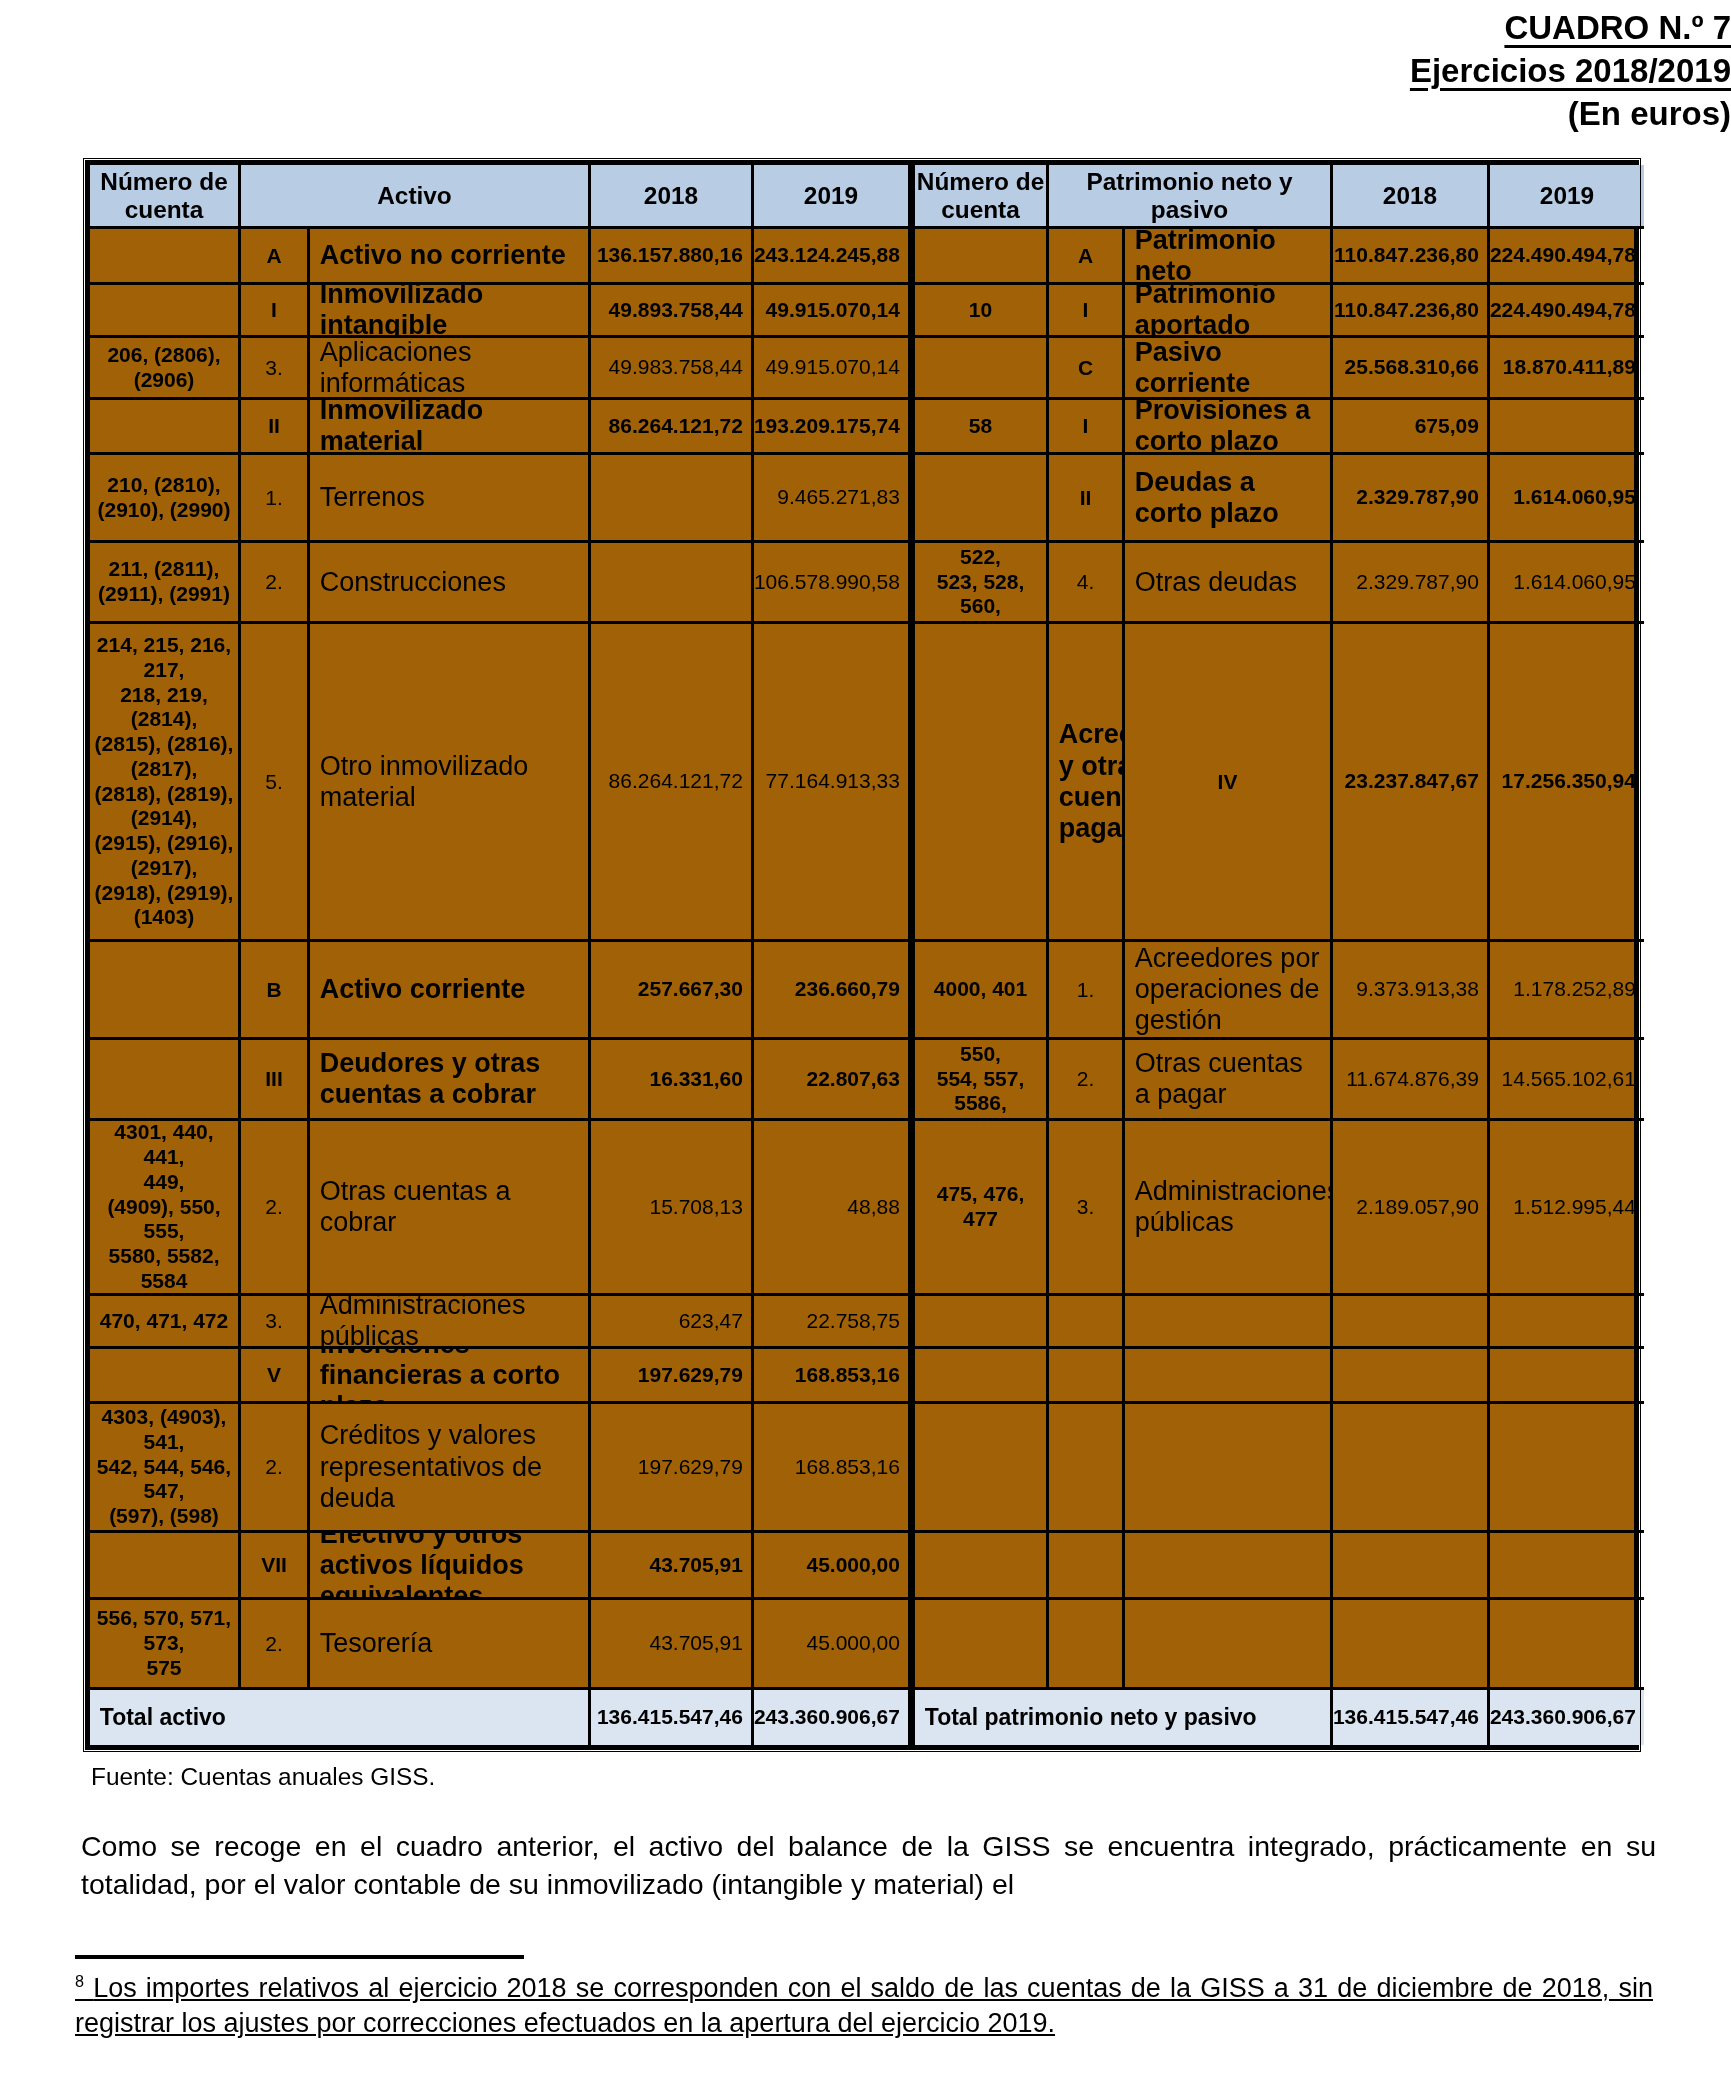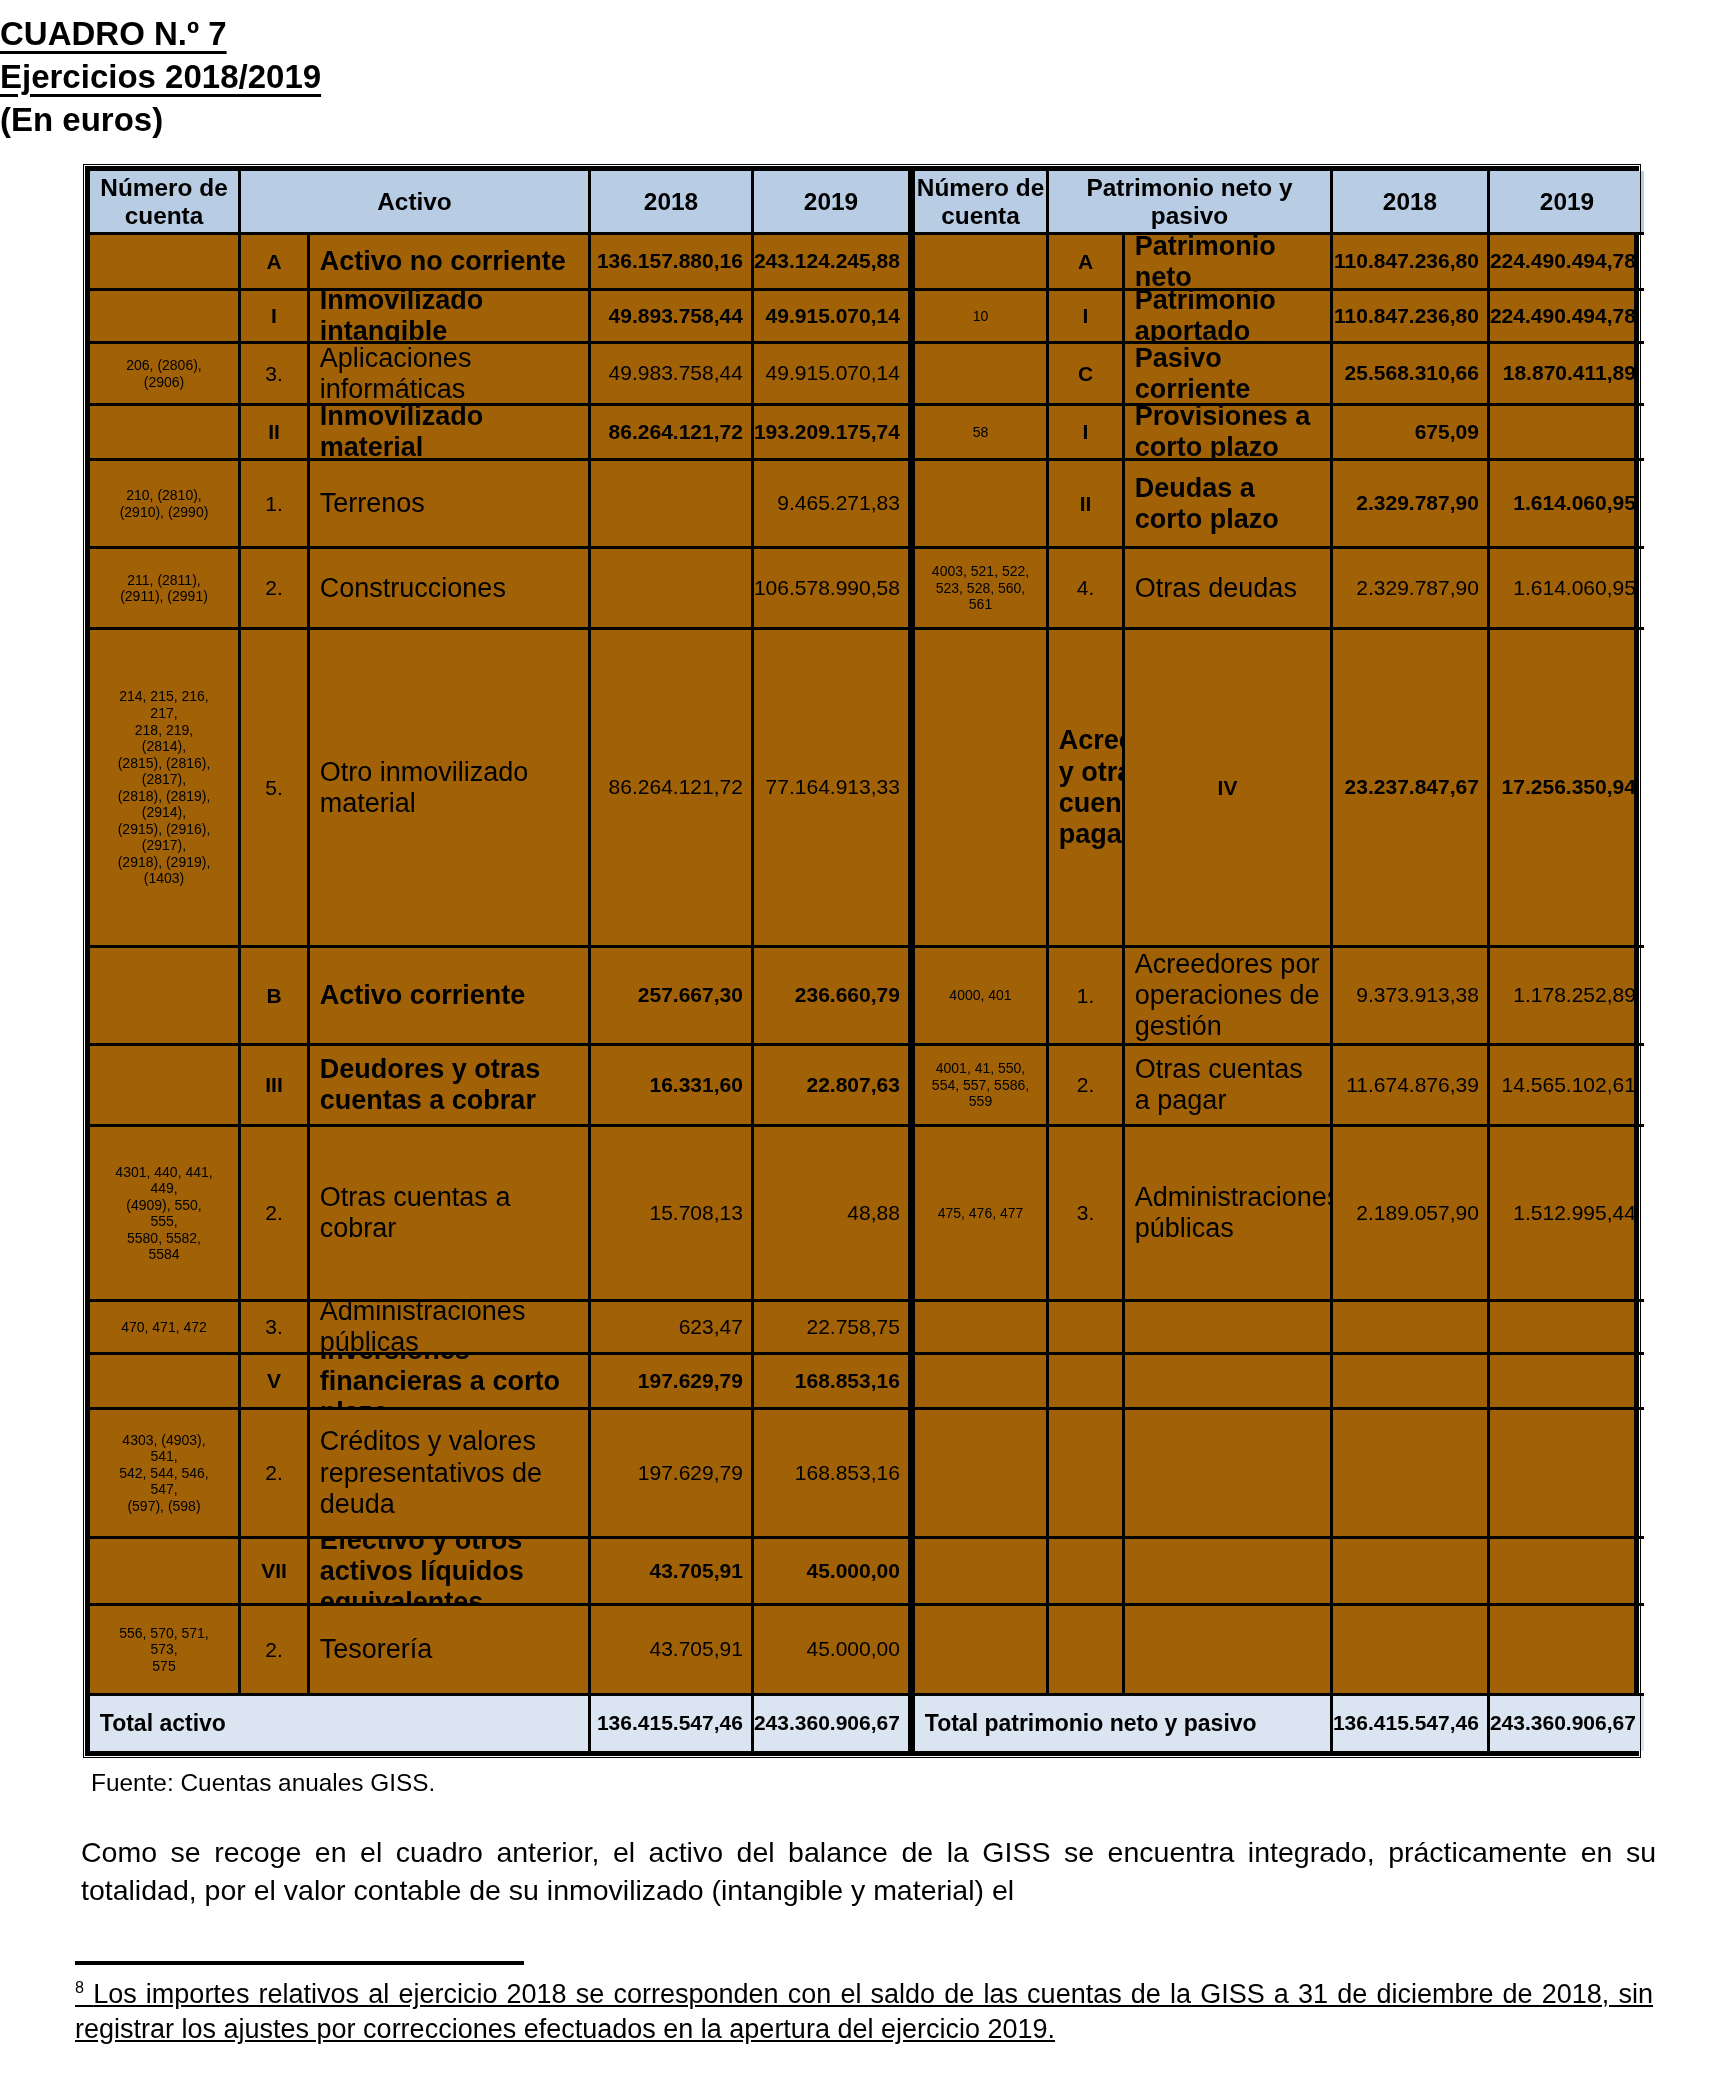--- a/index.html
+++ b/index.html
@@ -2,39 +2,39 @@
 <html style="--hdr-bg: #b8cce4; --total-bg: #dbe5f1;font-size:13px"><head>
 <meta charset="utf-8">
 <style>
   :root { --hdr-bg:#b8cce4; --total-bg:#dbe5f1; }
   * { box-sizing: border-box; }
   body {
     width: 1731px; height: 2097px; margin: 0; overflow: hidden;
     background: #ffffff; color: #000;
     font-family: "Liberation Sans", "DejaVu Sans", sans-serif;
   }
-  .titles { text-align: left; padding-top: 13px; font-weight: bold; font-size: 33px; line-height: 1.3; }
+  .titles { text-align: right; padding-top: 7px; font-weight: bold; font-size: 33px; line-height: 1.3; }
   .titles .u { text-decoration: underline; text-decoration-thickness: 3.3px; text-underline-offset: 5.7px; }
   .titles sup, .fn sup { font-size: 60%; vertical-align: super; line-height: 0; }
 
   .tbl {
     margin: 24.4px 0 0 85px; width: 1554px;
     display: grid;
     grid-template-columns: 151px 69px 281px 163px 157px 138px 76px 208px 157px 154px;
     border: 5.7px solid #000;
     outline: 1.6px solid #000; outline-offset: 1.6px;
     background: #a16207;
   }
   .cell {
     border-right: 3.3px solid #000; border-bottom: 3.3px solid #000;
     display: flex; align-items: center; justify-content: center;
     overflow: hidden; text-align: center;
   }
   .hdr { background: var(--hdr-bg); font-weight: bold; font-size: 24.4px; line-height: 1.15; }
-  .c-acct { font-weight: normal; font-size: 14px; line-height: 1.18; white-space: pre-line; padding: 1.6px; }
+  .c-acct { font-weight: bold; font-size: 21px; line-height: 1.18; white-space: pre-line; padding: 1.6px; }
   .c-idx { font-size: 21px; }
   .c-label { justify-content: flex-start; text-align: left; padding: 1.6px 6.5px 1.6px 9.8px; font-size: 27px; line-height: 1.15; }
   .c-val { justify-content: flex-end; text-align: right; padding: 1.6px 8.1px 1.6px 3.3px; font-size: 21px; line-height: 1.15; }
   .sec { font-weight: bold; }
   .div-l { border-left: 4.1px solid #000; }
   .last { border-right: none; }
   .tot { background: var(--total-bg); border-bottom: none; font-weight: bold; }
   .c-total-label { justify-content: flex-start; text-align: center; padding-left: 9.8px; font-size: 23px; }
 
   .source { margin: 13px 8px 0 91px; font-size: 24.4px; }

